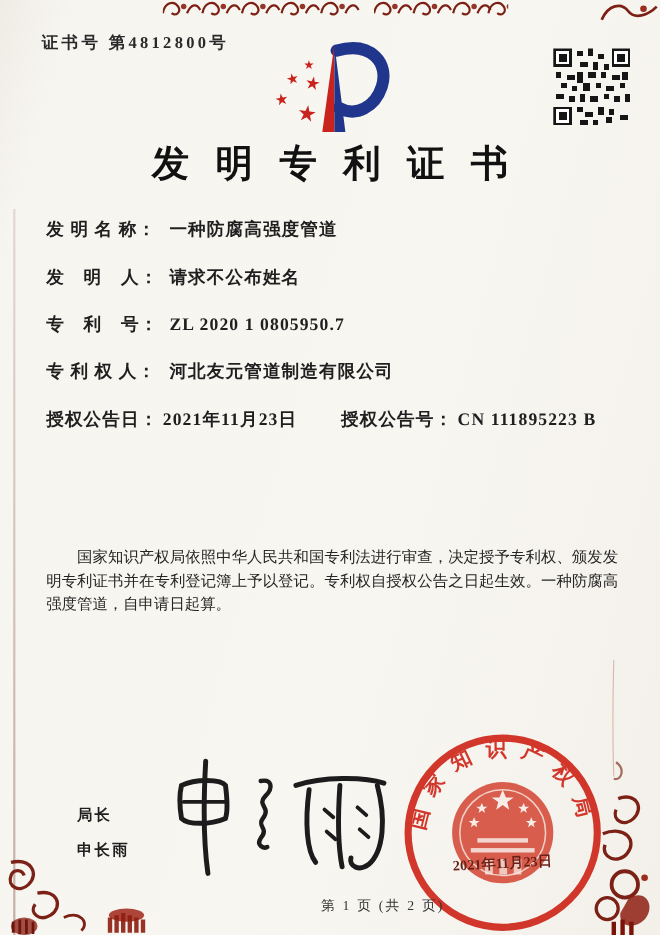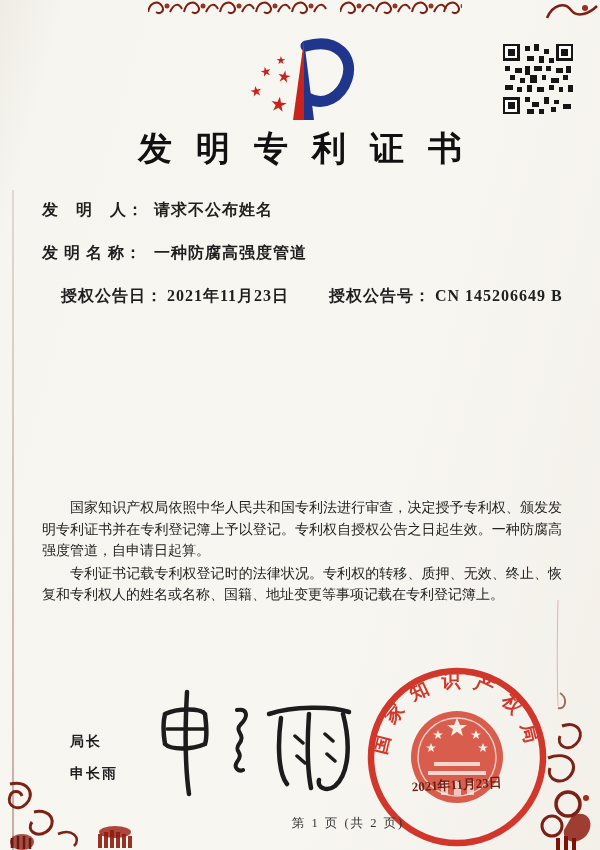--- a/index.html
+++ b/index.html
@@ -9,21 +9,21 @@
     font-family:"Liberation Serif", serif; color:#1f1f1f;
   }
   .abs{position:absolute;}
   .cert-no{left:38px; top:30px; font-size:15px; font-weight:700; letter-spacing:3px; color:#2a2a2a;}
   .title{left:0; top:126px; width:100%; text-align:center; font-size:34px; font-weight:700;
          letter-spacing:24px; padding-left:24px; box-sizing:border-box; color:#111; margin:0;}
   .fields{left:42px; top:199px; width:522px;}
   .frow{font-size:16px; font-weight:600; line-height:22px; margin-bottom:21px; white-space:nowrap;}
   .frow .lab{display:inline-block; min-width:108px; letter-spacing:1px;}
   .frow .val{letter-spacing:1px;}
-  .grant .lab{min-width:0;margin-left:19px;}
+  .grant .lab{min-width:0;}
   .grant{display:flex;}
   .grant .pair1{width:268px;}
   .body-text{left:42px; top:497px; width:520px; font-size:14px; line-height:21.5px;
              text-align:justify; font-weight:500; color:#242424;}
   .body-text p{margin:0 0 1px 0; text-indent:2em;}
   .signer{left:58px; top:726px; font-size:14px; font-weight:700; line-height:32px; letter-spacing:2px;margin-left:12px;}
   .signature{left:135px; top:688px;}
   .seal{left:362px; top:662px;}
   .footer{left:0; top:815px; width:100%; text-align:center; font-size:12.5px; letter-spacing:2px; color:#333;padding-left:48px;}
   .logo{left:240px; top:36px; width:125px; height:88px;}
@@ -57,20 +57,21 @@
       <use href="#orn1" x="72"></use>
       <use href="#orn1" x="104"></use>
   </svg>
   <svg class="abs" style="left:545px; top:0;" width="55" height="22" viewBox="0 0 55 22">
     <path d="M2,18 C8,4 20,2 26,10 C32,18 44,14 52,6" stroke="#7d2014" stroke-width="2.5" fill="none"></path>
     <circle cx="40" cy="8" r="3" fill="#9c2c1e"></circle>
   </svg>
 
   <div class="abs edge-line"></div>
 
+  <div class="abs cert-no">证书号 第4812800号</div>
 
   <div class="abs logo">
     <span class="star" style="left:36px; top:19px; font-size:11px;">★</span>
     <span class="star" style="left:20px; top:29px; font-size:13px; transform:rotate(-14deg);">★</span>
     <span class="star" style="left:37px; top:33px; font-size:16px; transform:rotate(10deg);">★</span>
     <span class="star" style="left:10px; top:49px; font-size:14px; transform:rotate(-10deg);">★</span>
     <span class="star" style="left:30px; top:58px; font-size:20px; transform:rotate(8deg);">★</span>
     <svg width="125" height="88" viewBox="0 0 125 88">
       <path d="M66,10 C98,1 114,22 107,43 C101,61 84,71 68,62" stroke="#20368c" stroke-width="11" fill="none" stroke-linecap="round"></path>
       <polygon points="64,4 53,84 64,84" fill="#c9231d"></polygon>
@@ -121,42 +122,49 @@
       <rect x="25" y="25" width="3" height="2"></rect>
       <rect x="10" y="27" width="3" height="2"></rect>
     <rect x="15" y="27" width="2" height="2"></rect>
       <rect x="20" y="26" width="2" height="2"></rect>
   </svg>
 
   <h1 class="abs title">发明专利证书</h1>
 
   <div class="abs fields">
     <div class="frow">
+      <span class="lab">发 明 名 称：</span>
+      <span class="val">一种防腐高强度管道</span>
+    </div>
+    <div class="frow">
       <span class="lab">发　明　人：</span>
       <span class="val">请求不公布姓名</span>
     </div>
     <div class="frow">
-      <span class="lab">发 明 名 称：</span>
-      <span class="val">一种防腐高强度管道</span>
+      <span class="lab">专　利　号：</span>
+      <span class="val">ZL 2020 1 0805950.7</span>
+    </div>
+    <div class="frow">
+      <span class="lab">专 利 权 人：</span>
+      <span class="val">河北友元管道制造有限公司</span>
     </div>
     <div class="frow grant">
       <span class="pair1">
         <span class="lab">授权公告日：</span>
         <span class="val">2021年11月23日</span>
       </span>
       <span>
         <span class="lab">授权公告号：</span>
-        <span class="val">CN 145206649 B</span>
+        <span class="val">CN 111895223 B</span>
       </span>
     </div>
   </div>
 
   <div class="abs body-text">
     <p>国家知识产权局依照中华人民共和国专利法进行审查，决定授予专利权、颁发发明专利证书并在专利登记簿上予以登记。专利权自授权公告之日起生效。一种防腐高强度管道，自申请日起算。</p>
-    <p>专利证书记载专利权登记时的法律状况。专利权的转移、质押、无效、终止、恢复和专利权人的姓名或名称、国籍、地址变更等事项记载在专利登记簿上。</p>
   </div>
 
   <div class="abs signer">
     <div>局长</div>
     <div>申长雨</div>
   </div>
 
   <svg class="abs signature" width="230" height="112" viewBox="0 0 230 112" stroke="#1c1c1c" stroke-width="4.5" fill="none" stroke-linecap="round">
     <path d="M52,4 C50,40 50,78 54,106"></path>
     <path d="M30,26 C42,20 66,20 70,26 C72,42 72,50 70,56 C56,62 36,62 30,56 C28,44 28,34 30,26"></path>

